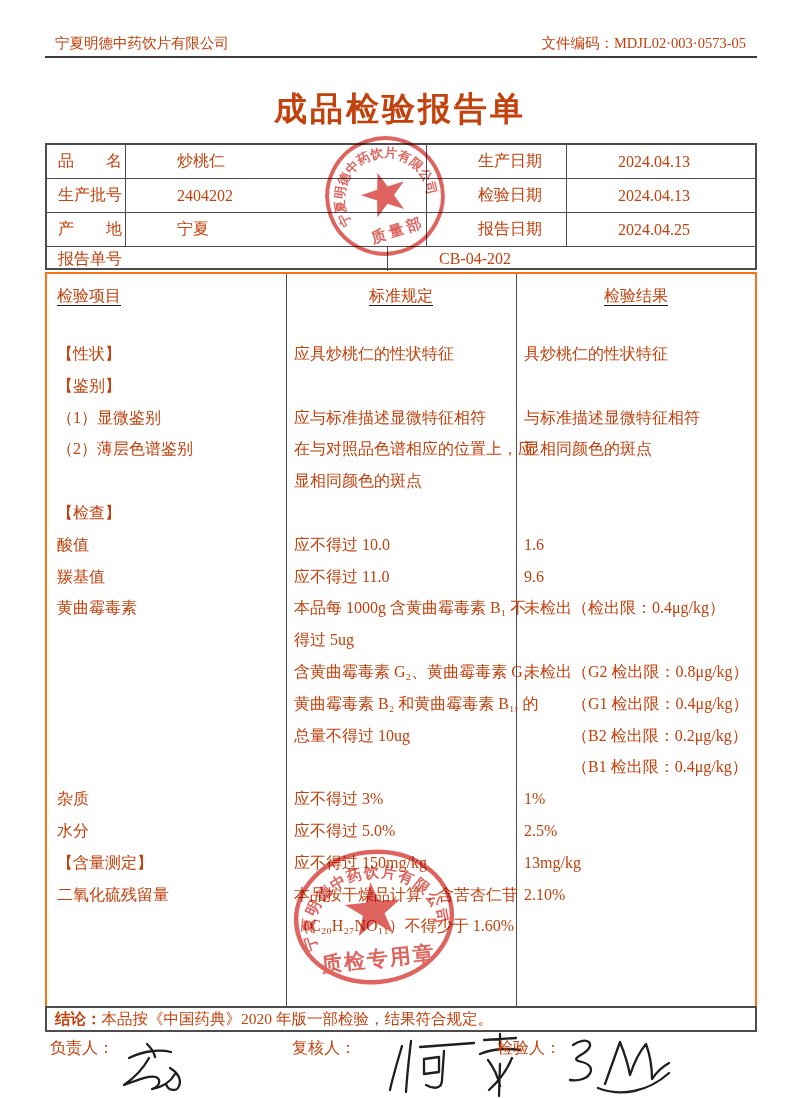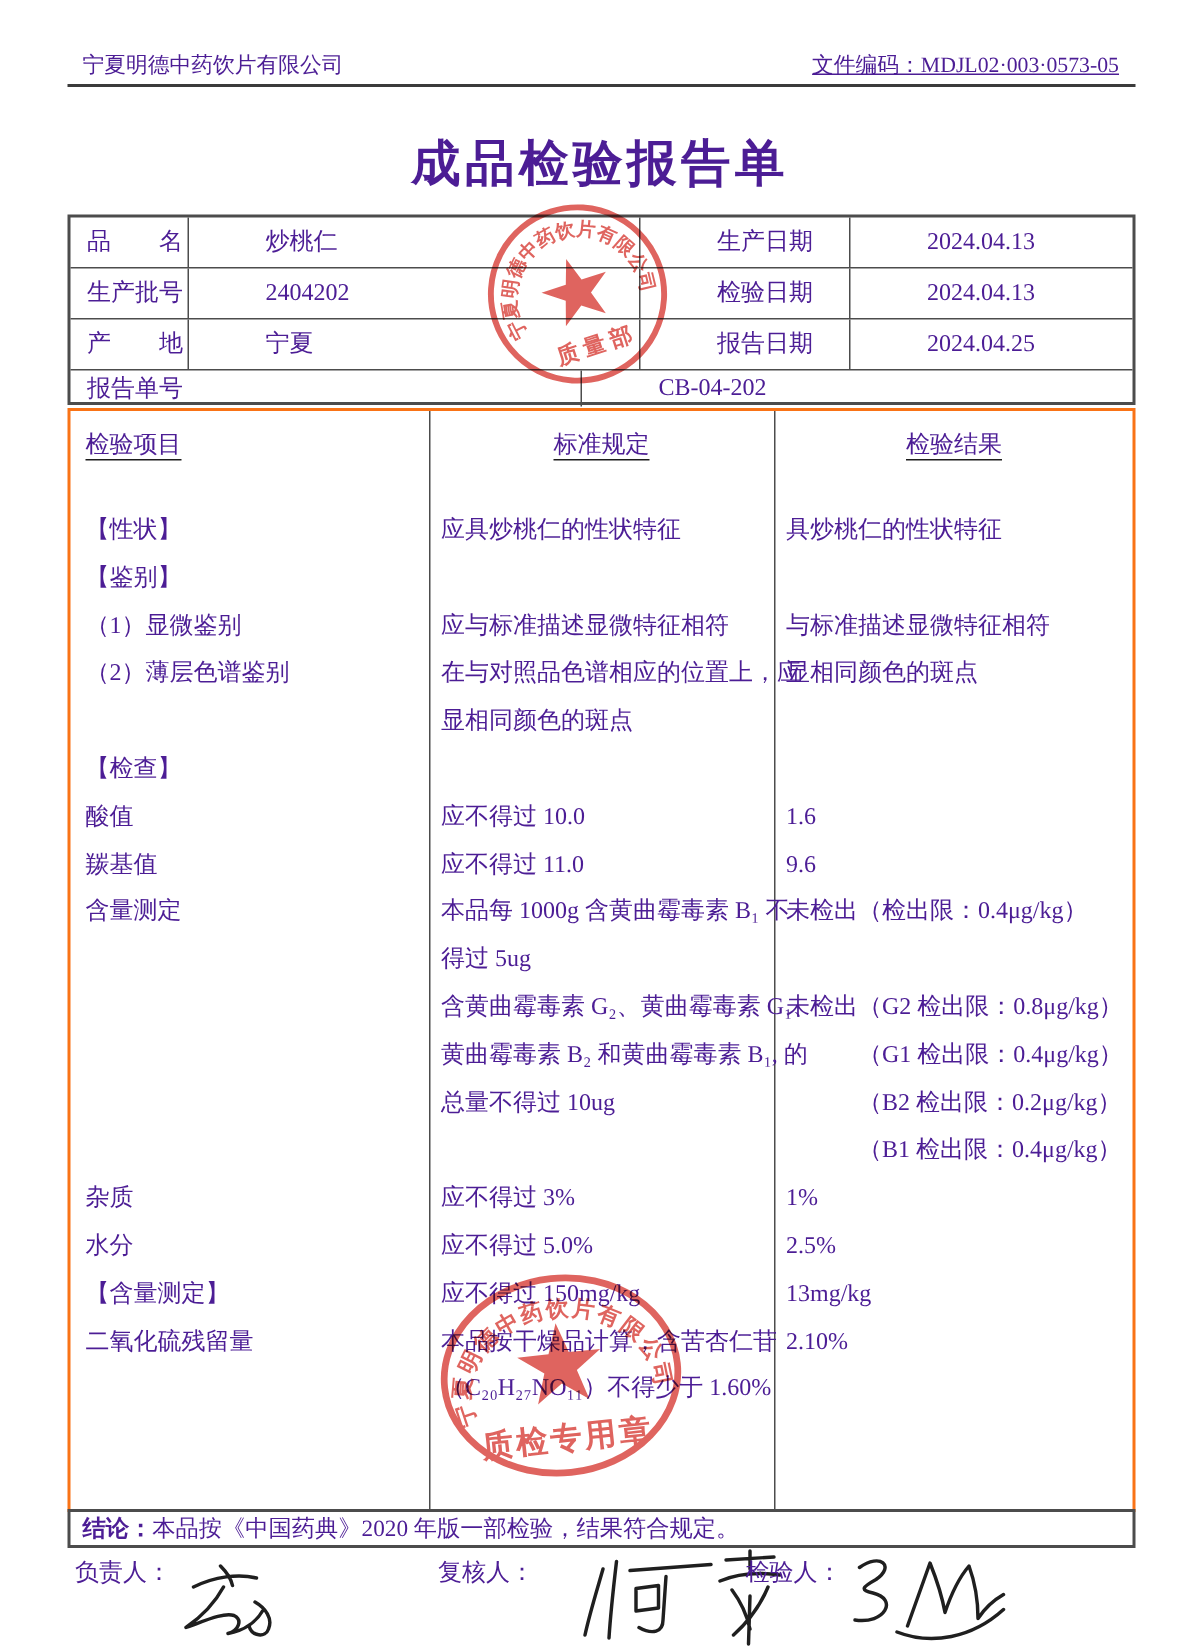--- a/index.html
+++ b/index.html
@@ -1,22 +1,22 @@
 <!DOCTYPE html>
 <html><head>
 <meta charset="utf-8">
 <style>
   * { margin:0; padding:0; box-sizing:border-box; }
   body { background:#e8e8e8; font-family:"Liberation Serif","DejaVu Serif",serif; }
   .page {
     position:relative; width:800px; height:1098px; background:#ffffff;
-    margin:0 auto; overflow:hidden; color:#4c1d95;
+    margin:0 auto; overflow:hidden; color:#c2410c;
   }
   .hdr-company { position:absolute; left:55px; top:34px; font-size:14.5px; }
-  .hdr-code { position:absolute; right:54px; top:34px; font-size:14.5px;text-decoration:underline; }
+  .hdr-code { position:absolute; right:54px; top:34px; font-size:14.5px; }
   .hdr-rule { position:absolute; left:45px; top:56px; width:712px; height:2px; background:#3b3b3b; }
   .doc-title { position:absolute; left:0; top:87px; width:100%; text-align:center;
     font-size:33px; font-weight:bold; letter-spacing:3px; }
 
   
   .info-table { position:absolute; left:45px; top:143px; width:712px; height:127px;
     border:2px solid #4c4c4c; font-size:16px; }
   .info-row { display:grid; grid-template-columns:79px 261px 100px auto; height:34px; border-bottom:1px solid #4c4c4c;gap:40px; }
   .info-row:last-child { grid-template-columns:341px auto; height:24px; border-bottom:none; }
   .info-cell { display:flex; align-items:center; padding-left:11px; border-right:1px solid #4c4c4c; white-space:pre; }
@@ -103,21 +103,21 @@
     <div class="insp-head h-res"><span>检验结果</span></div>
     <div class="tcol col-item" id="col-item">
         <div class="tline">【性状】</div>
         <div class="tline">【鉴别】</div>
         <div class="tline">（1）显微鉴别</div>
         <div class="tline">（2）薄层色谱鉴别</div>
         <div class="tline">&nbsp;</div>
         <div class="tline">【检查】</div>
         <div class="tline">酸值</div>
         <div class="tline">羰基值</div>
-        <div class="tline">含量测定</div>
+        <div class="tline">黄曲霉毒素</div>
         <div class="tline">&nbsp;</div>
         <div class="tline">&nbsp;</div>
         <div class="tline">&nbsp;</div>
         <div class="tline">&nbsp;</div>
         <div class="tline">&nbsp;</div>
         <div class="tline">杂质</div>
         <div class="tline">水分</div>
         <div class="tline">【含量测定】</div>
         <div class="tline">二氧化硫残留量</div>
         <div class="tline">&nbsp;</div>

